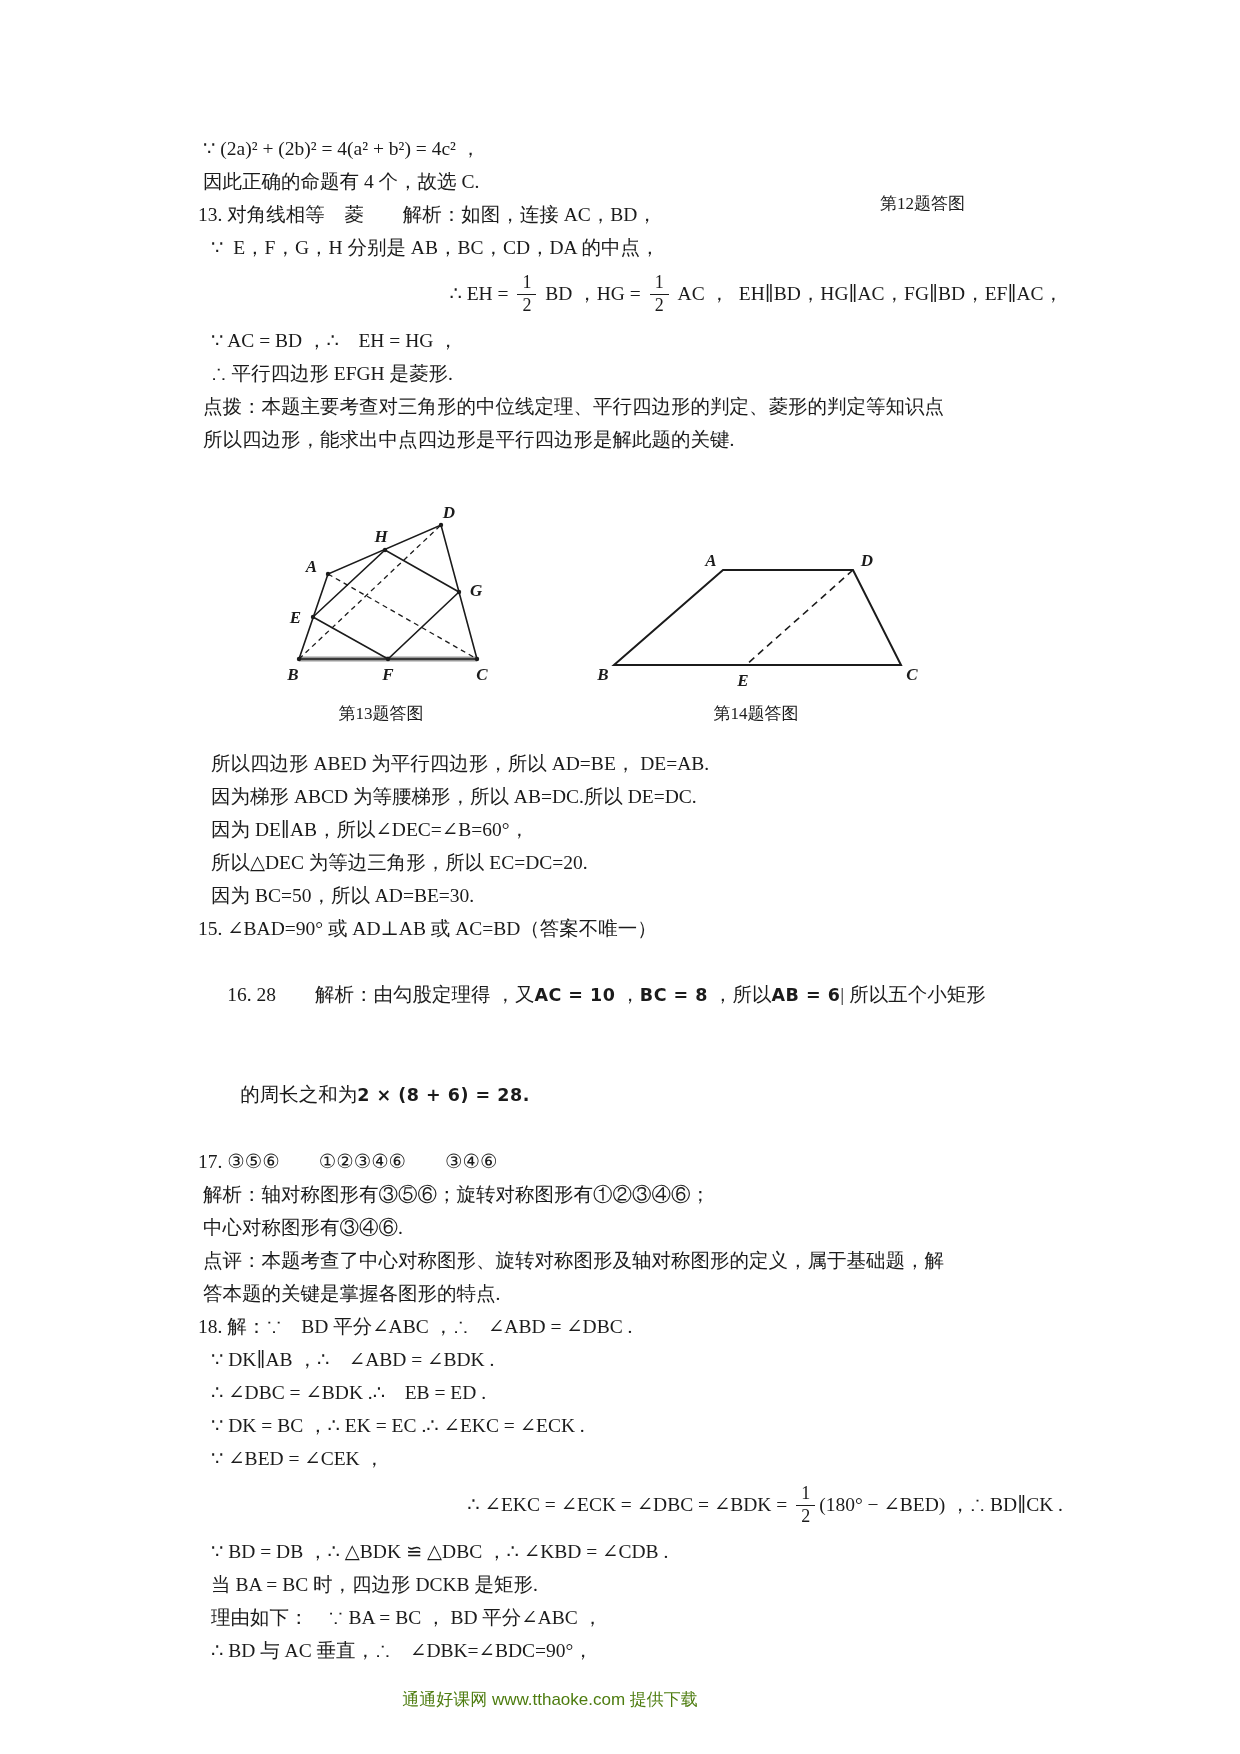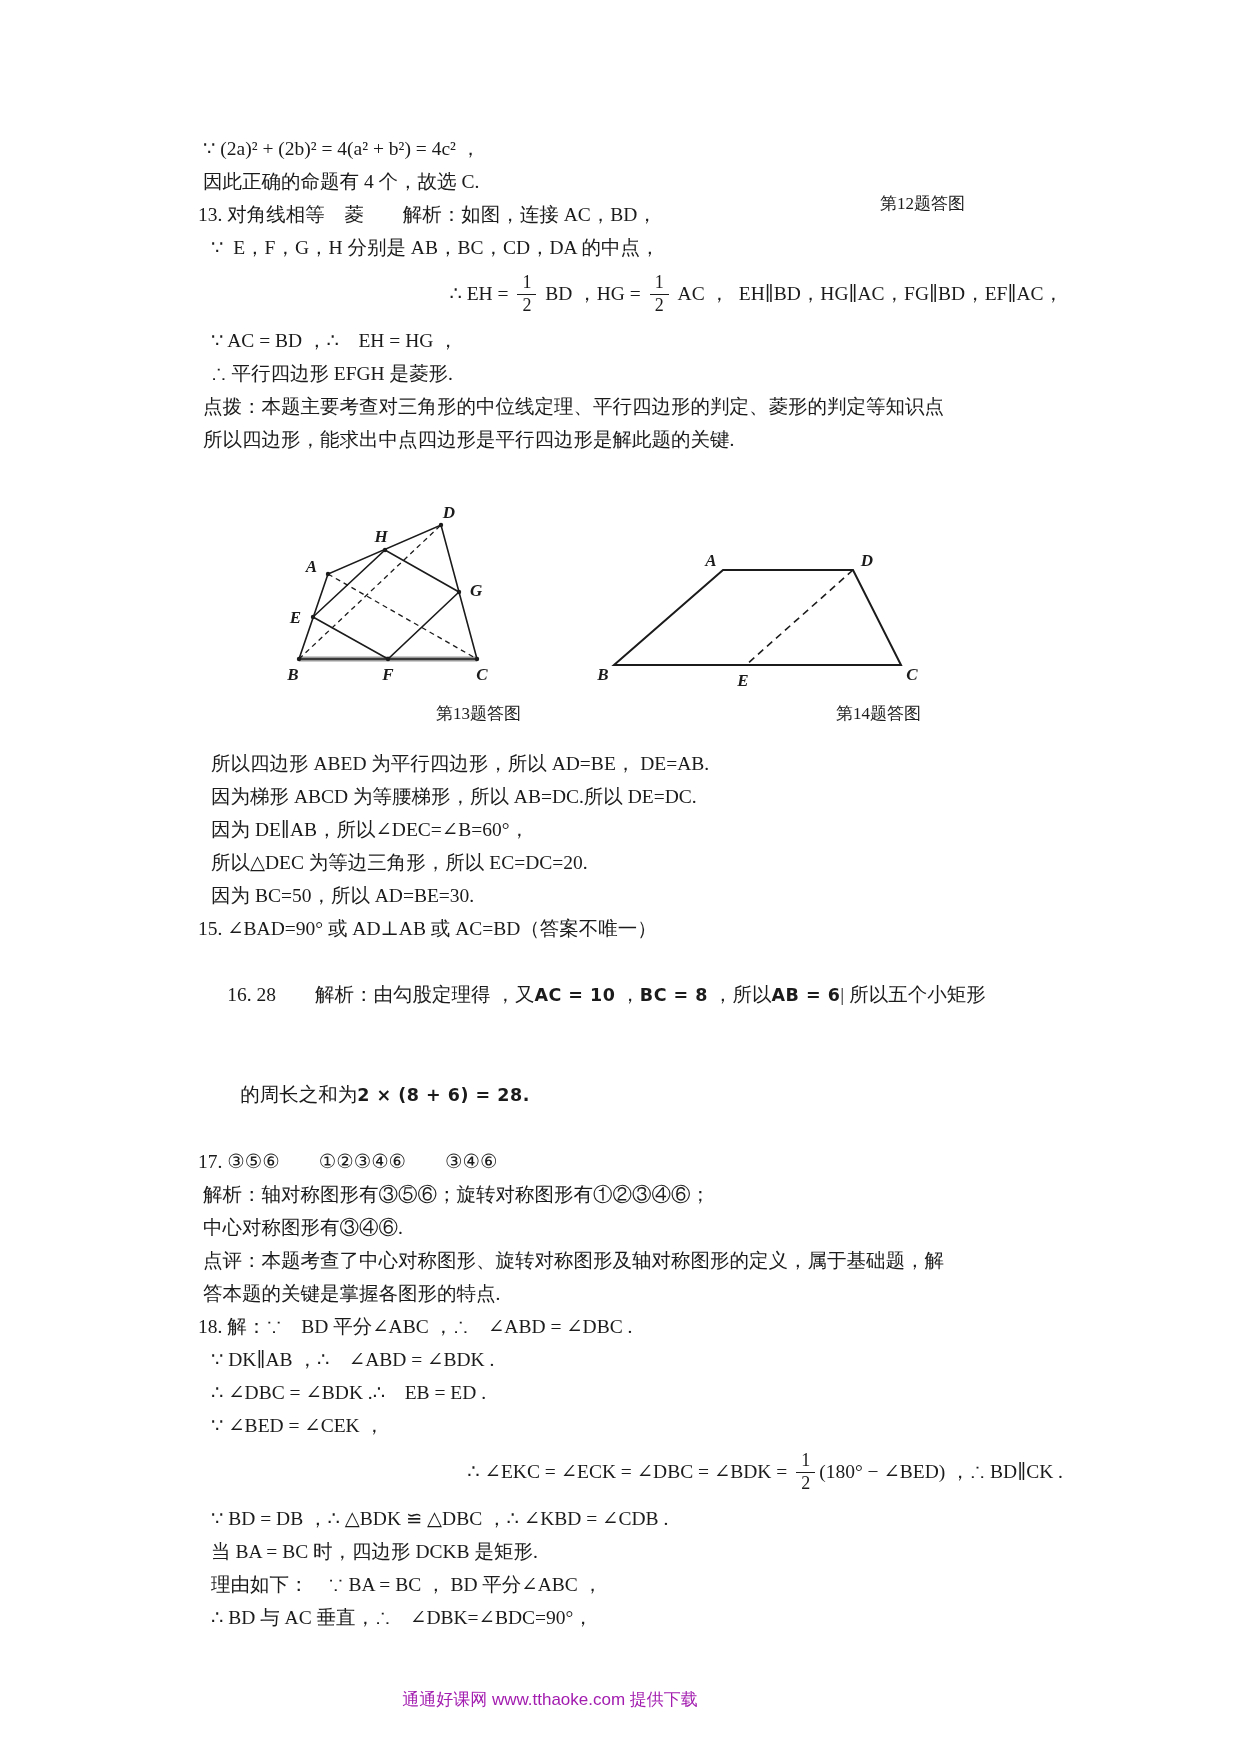--- a/index.html
+++ b/index.html
@@ -48,36 +48,36 @@
   }
   .figures-row{
     display:flex;
     align-items:flex-end;
     margin-top:26px;
     margin-bottom:22px;
   }
   figure{margin:0;text-align:center;}
   .fig13-block{margin-left:58px;}
   .fig14-block{margin-left:70px;}
-  figcaption{font-size:17px;margin-top:10px;text-align:right;}
+  figcaption{font-size:17px;margin-top:10px;}
   svg{display:block;}
   svg text{
     font-family:"Liberation Serif","DejaVu Serif",serif;
     font-style:italic;
     font-weight:bold;
     font-size:17px;
     fill:#1b1b1b;
   }
   .footer{
     position:absolute;
     left:0;right:140px;
     top:1688px;
     text-align:center;
     font-size:17px;
-    color:#a21caf;
+    color:#4d7c0f;
     font-family:"Liberation Sans","DejaVu Sans",sans-serif;
   }
 </style>
 </head>
 <body>
 
 <div class="page">
 
   <div class="fig12-label">第12题答图</div>
 
@@ -159,20 +159,21 @@
 
     <div class="line n">17. ③⑤⑥　　①②③④⑥　　③④⑥</div>
     <div class="line i1">解析：轴对称图形有③⑤⑥；旋转对称图形有①②③④⑥；</div>
     <div class="line i1">中心对称图形有③④⑥.</div>
     <div class="line i1">点评：本题考查了中心对称图形、旋转对称图形及轴对称图形的定义，属于基础题，解</div>
     <div class="line i1">答本题的关键是掌握各图形的特点.</div>
 
     <div class="line n">18. 解：∵　BD 平分∠ABC ，∴　∠ABD = ∠DBC .</div>
     <div class="line i2">∵ DK∥AB ，∴　∠ABD = ∠BDK .</div>
     <div class="line i2">∴ ∠DBC = ∠BDK .∴　EB = ED .</div>
+    <div class="line i2">∵ DK = BC ，∴ EK = EC .∴ ∠EKC = ∠ECK .</div>
     <div class="line i2">∵ ∠BED = ∠CEK ，</div>
 
     <div class="line i2 fl">
       <span>∴ ∠EKC = ∠ECK = ∠DBC = ∠BDK = </span><span class="frac"><span class="num">1</span><span class="den">2</span></span><span>(180° − ∠BED) ，∴ BD∥CK .</span>
     </div>
 
     <div class="line i2">∵ BD = DB ，∴ △BDK ≌ △DBC ，∴ ∠KBD = ∠CDB .</div>
     <div class="line i2">当 BA = BC 时，四边形 DCKB 是矩形.</div>
     <div class="line i2">理由如下：　∵ BA = BC ， BD 平分∠ABC ，</div>
     <div class="line i2">∴ BD 与 AC 垂直，∴　∠DBK=∠BDC=90°，</div>

